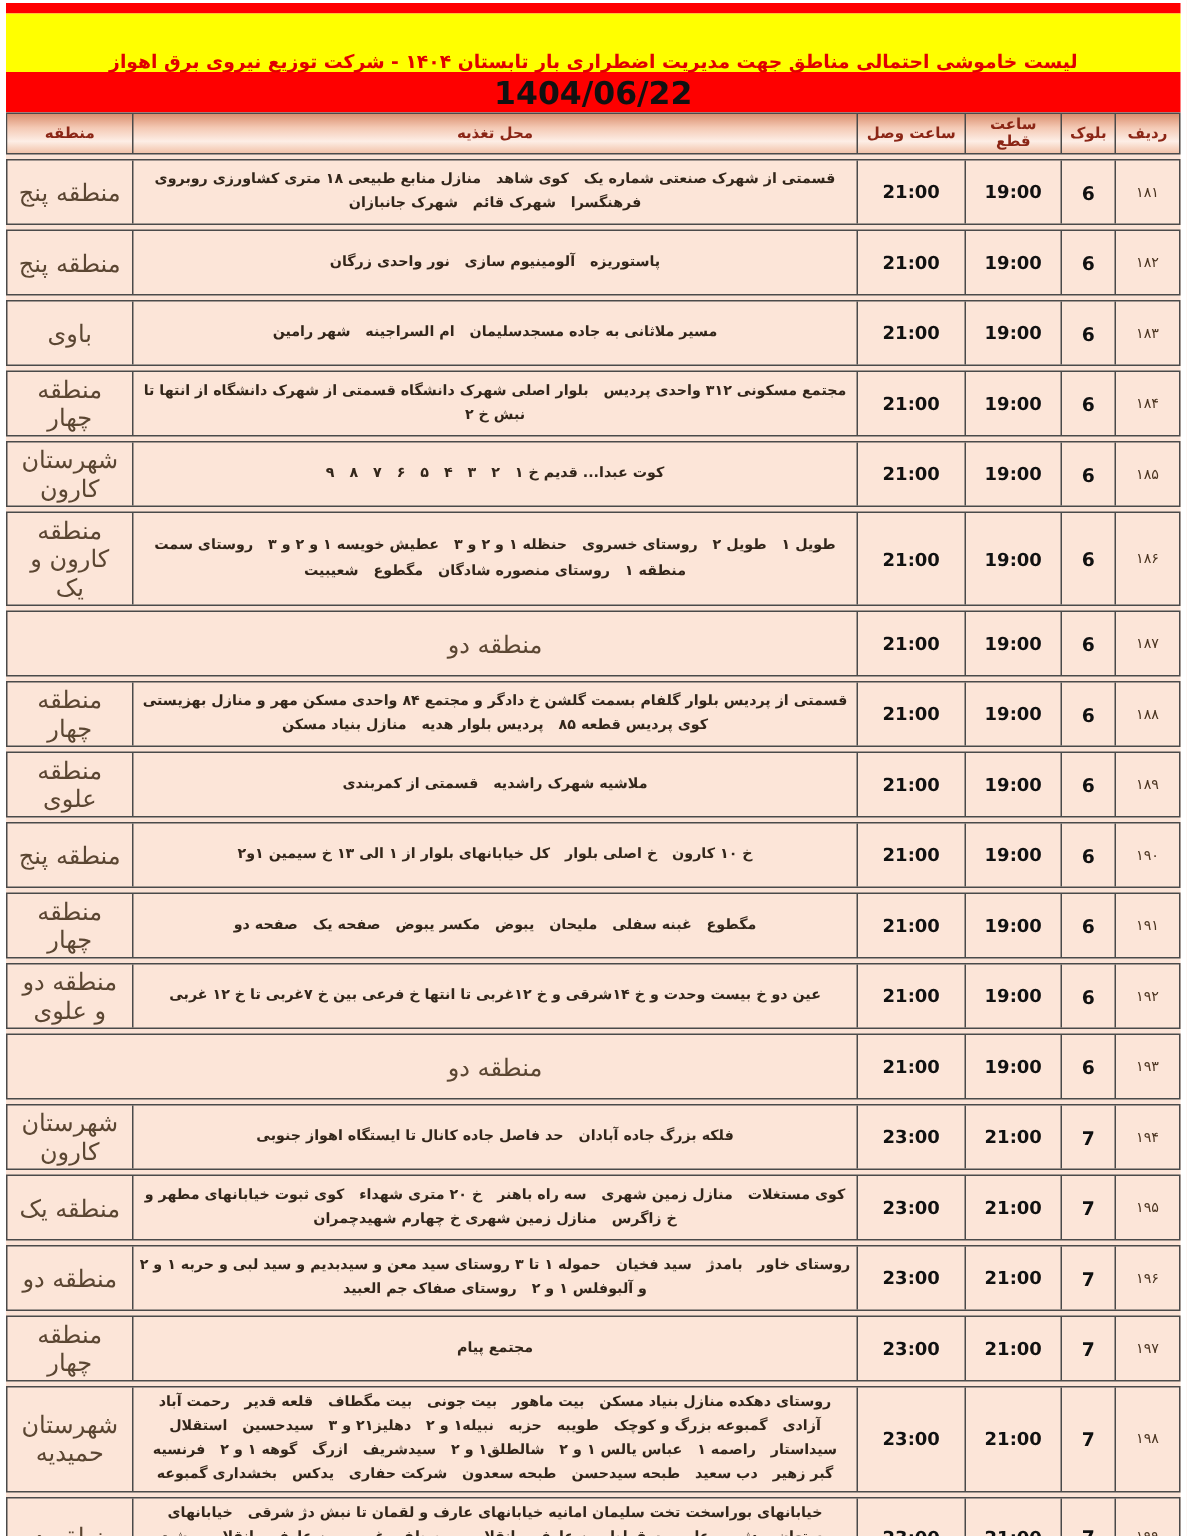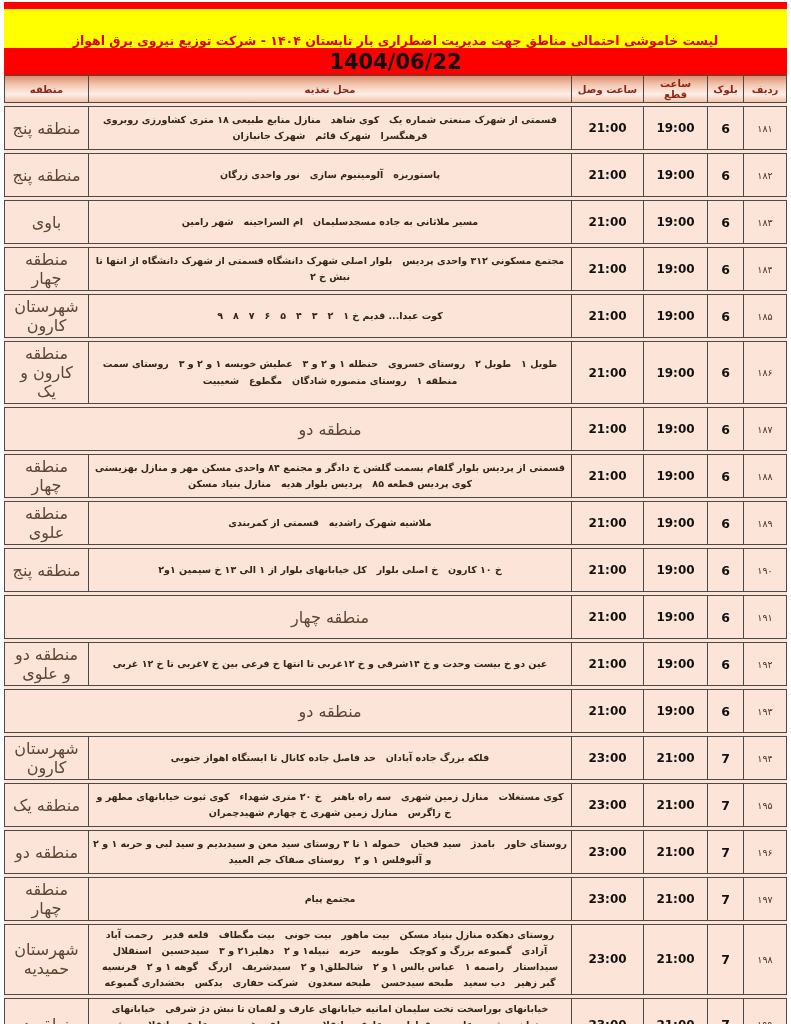--- a/index.html
+++ b/index.html
@@ -168,20 +168,21 @@
     <div class="cell c-time">21:00</div>
     <div class="cell c-loc">خ ۱۰ کارون   خ اصلی بلوار   کل خیابانهای بلوار از ۱ الی ۱۳ خ سیمین ۱و۲</div>
     <div class="cell c-region">منطقه پنج</div>
   </div>
 
   <div class="trow">
     <div class="cell c-num">۱۹۱</div>
     <div class="cell c-block">6</div>
     <div class="cell c-time">19:00</div>
     <div class="cell c-time">21:00</div>
+    <div class="cell c-loc">مگطوع   غبنه سفلی   ملیحان   یبوض   مکسر یبوض   صفحه یک   صفحه دو</div>
     <div class="cell c-region">منطقه چهار</div>
   </div>
 
   <div class="trow">
     <div class="cell c-num">۱۹۲</div>
     <div class="cell c-block">6</div>
     <div class="cell c-time">19:00</div>
     <div class="cell c-time">21:00</div>
     <div class="cell c-loc">عین دو خ بیست وحدت و خ ۱۴شرقی و خ ۱۲غربی تا انتها خ فرعی بین خ ۷غربی تا خ ۱۲ غربی</div>
     <div class="cell c-region">منطقه دو و علوی</div>

